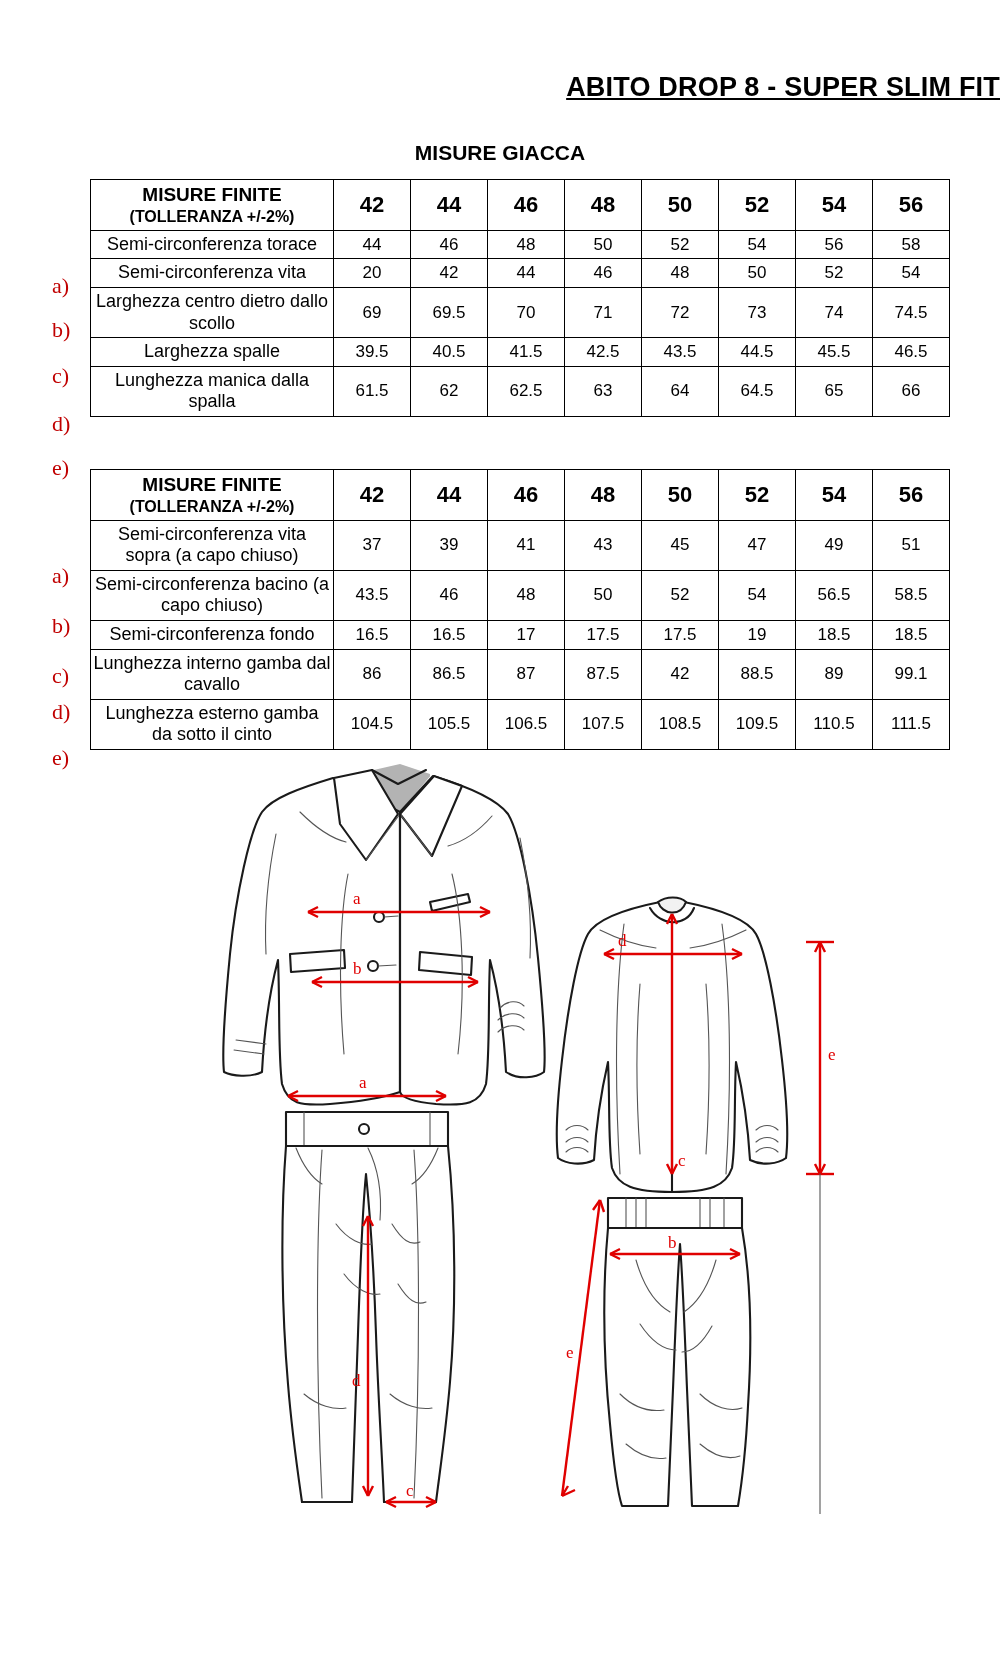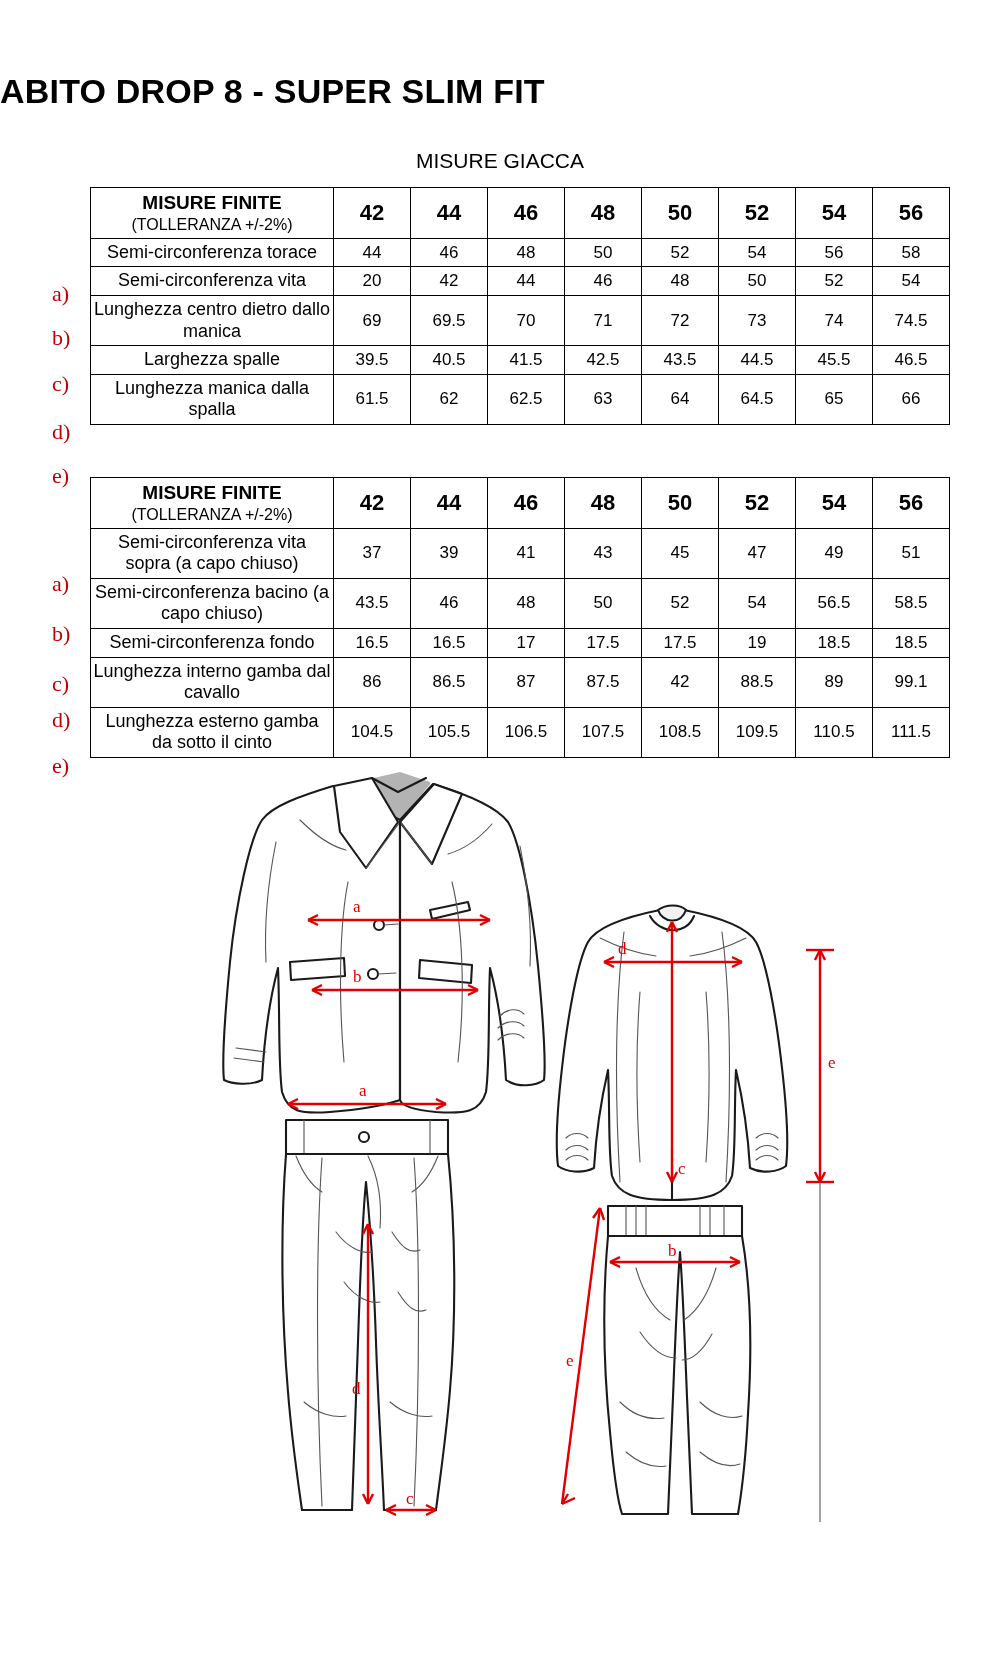--- a/index.html
+++ b/index.html
@@ -14,30 +14,31 @@
     font-family: "Liberation Sans", sans-serif;
     color: #000000;
     overflow: hidden;
   }
   .page {
     position: relative;
     width: 1000px;
     height: 1660px;
   }
   .doc-title {
-    text-align: left;
-    font-size: 34px;
+    text-align: right;
+    font-size: 27px;
     font-weight: bold;
     letter-spacing: 0.2px;
     margin-top: 72px;
+    text-decoration: underline;
   }
   .section-title {
     text-align: center;
     font-size: 21px;
-    font-weight: normal;
+    font-weight: bold;
     margin-top: 0;
   }
   .table-block {
     position: relative;
     width: 820px;
     margin: 0 auto;
   }
   table.size-table {
     border-collapse: collapse;
     width: 820px;
@@ -53,21 +54,21 @@
   th.head-label {
     width: 238px;
     font-size: 19px;
     font-weight: bold;
     line-height: 1.25;
     padding: 6px 4px;
   }
   th.head-label .sub {
     font-size: 16px;
     display: block;
-    font-weight: normal;
+    font-weight: bold;
   }
   th.head-size {
     font-size: 22px;
     font-weight: bold;
     width: 72px;
   }
   td.row-label {
     font-size: 18px;
     font-weight: normal;
     line-height: 1.2;
@@ -166,21 +167,21 @@
           <td class="val">20</td>
           <td class="val">42</td>
           <td class="val">44</td>
           <td class="val">46</td>
           <td class="val">48</td>
           <td class="val">50</td>
           <td class="val">52</td>
           <td class="val">54</td>
         </tr>
         <tr>
-          <td class="row-label">Lunghezza centro dietro dallo manica</td>
+          <td class="row-label">Larghezza centro dietro dallo scollo</td>
           <td class="val">69</td>
           <td class="val">69.5</td>
           <td class="val">70</td>
           <td class="val">71</td>
           <td class="val">72</td>
           <td class="val">73</td>
           <td class="val">74</td>
           <td class="val">74.5</td>
         </tr>
         <tr>

